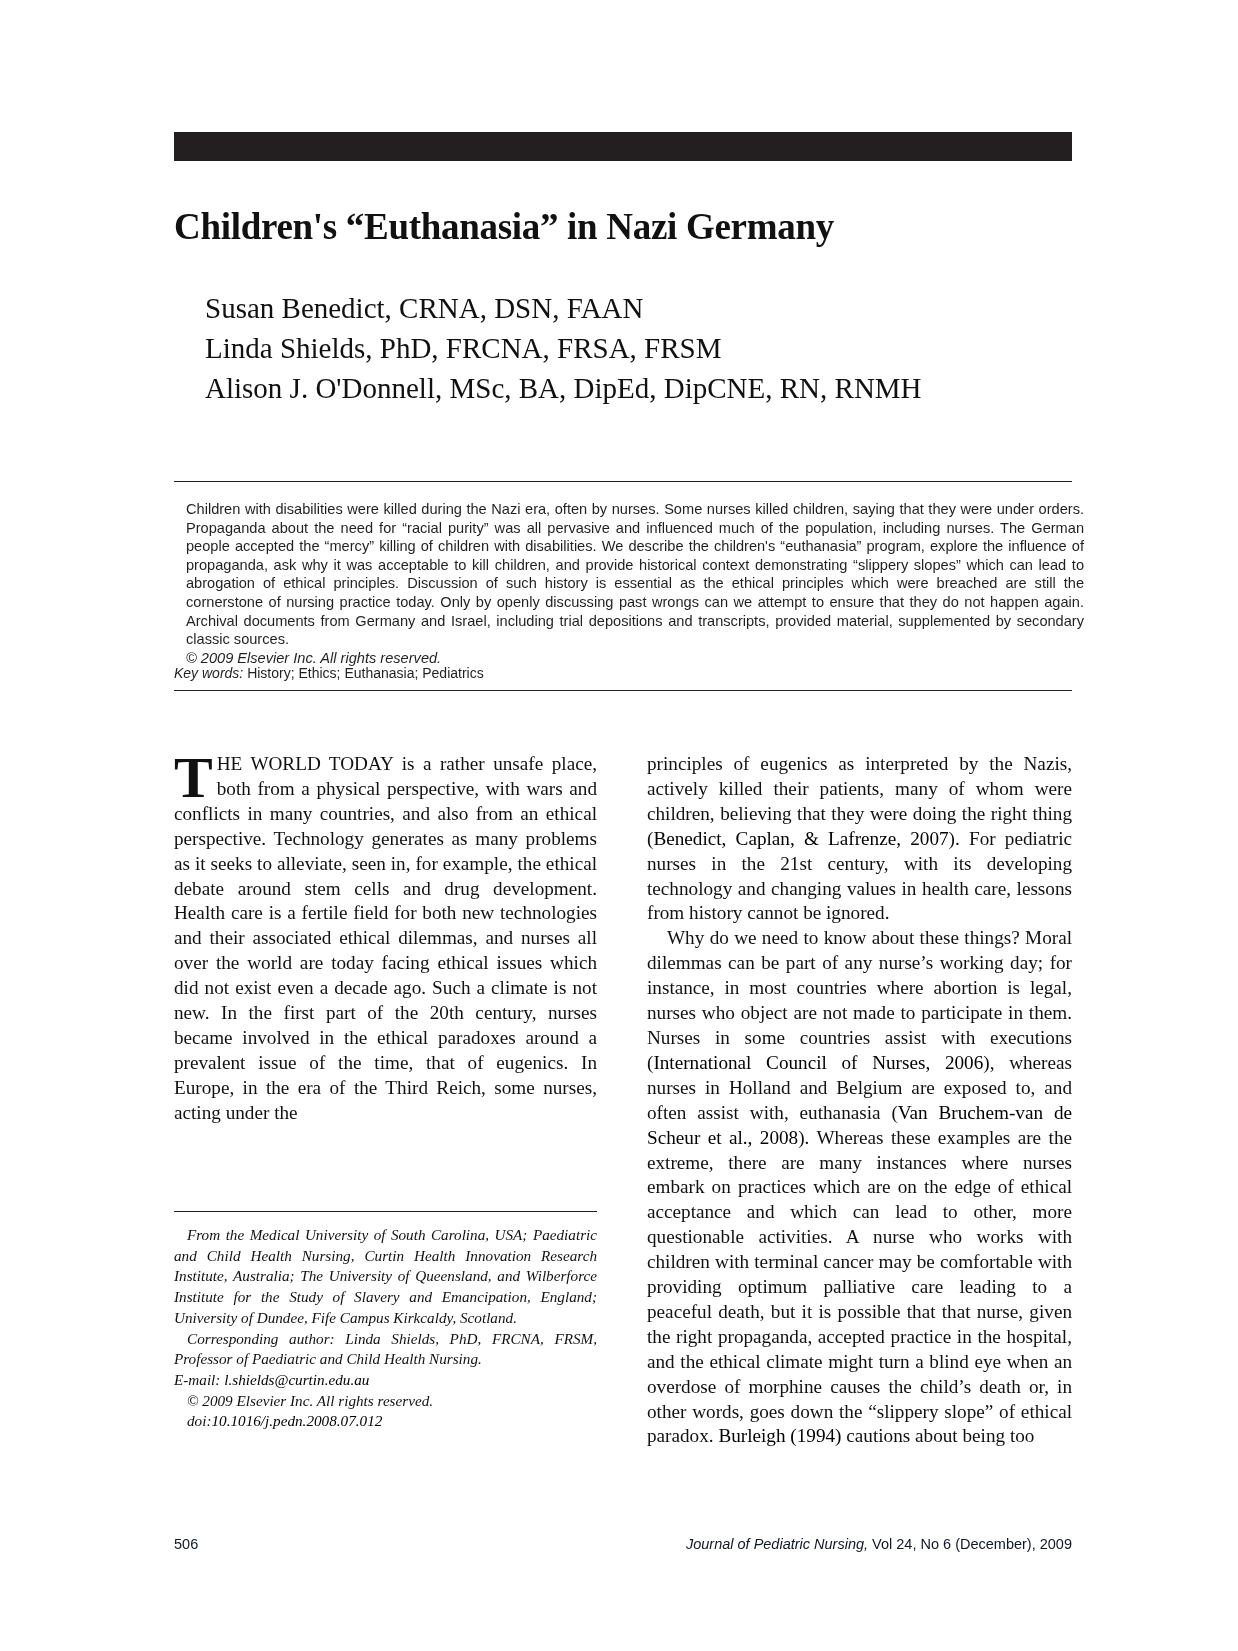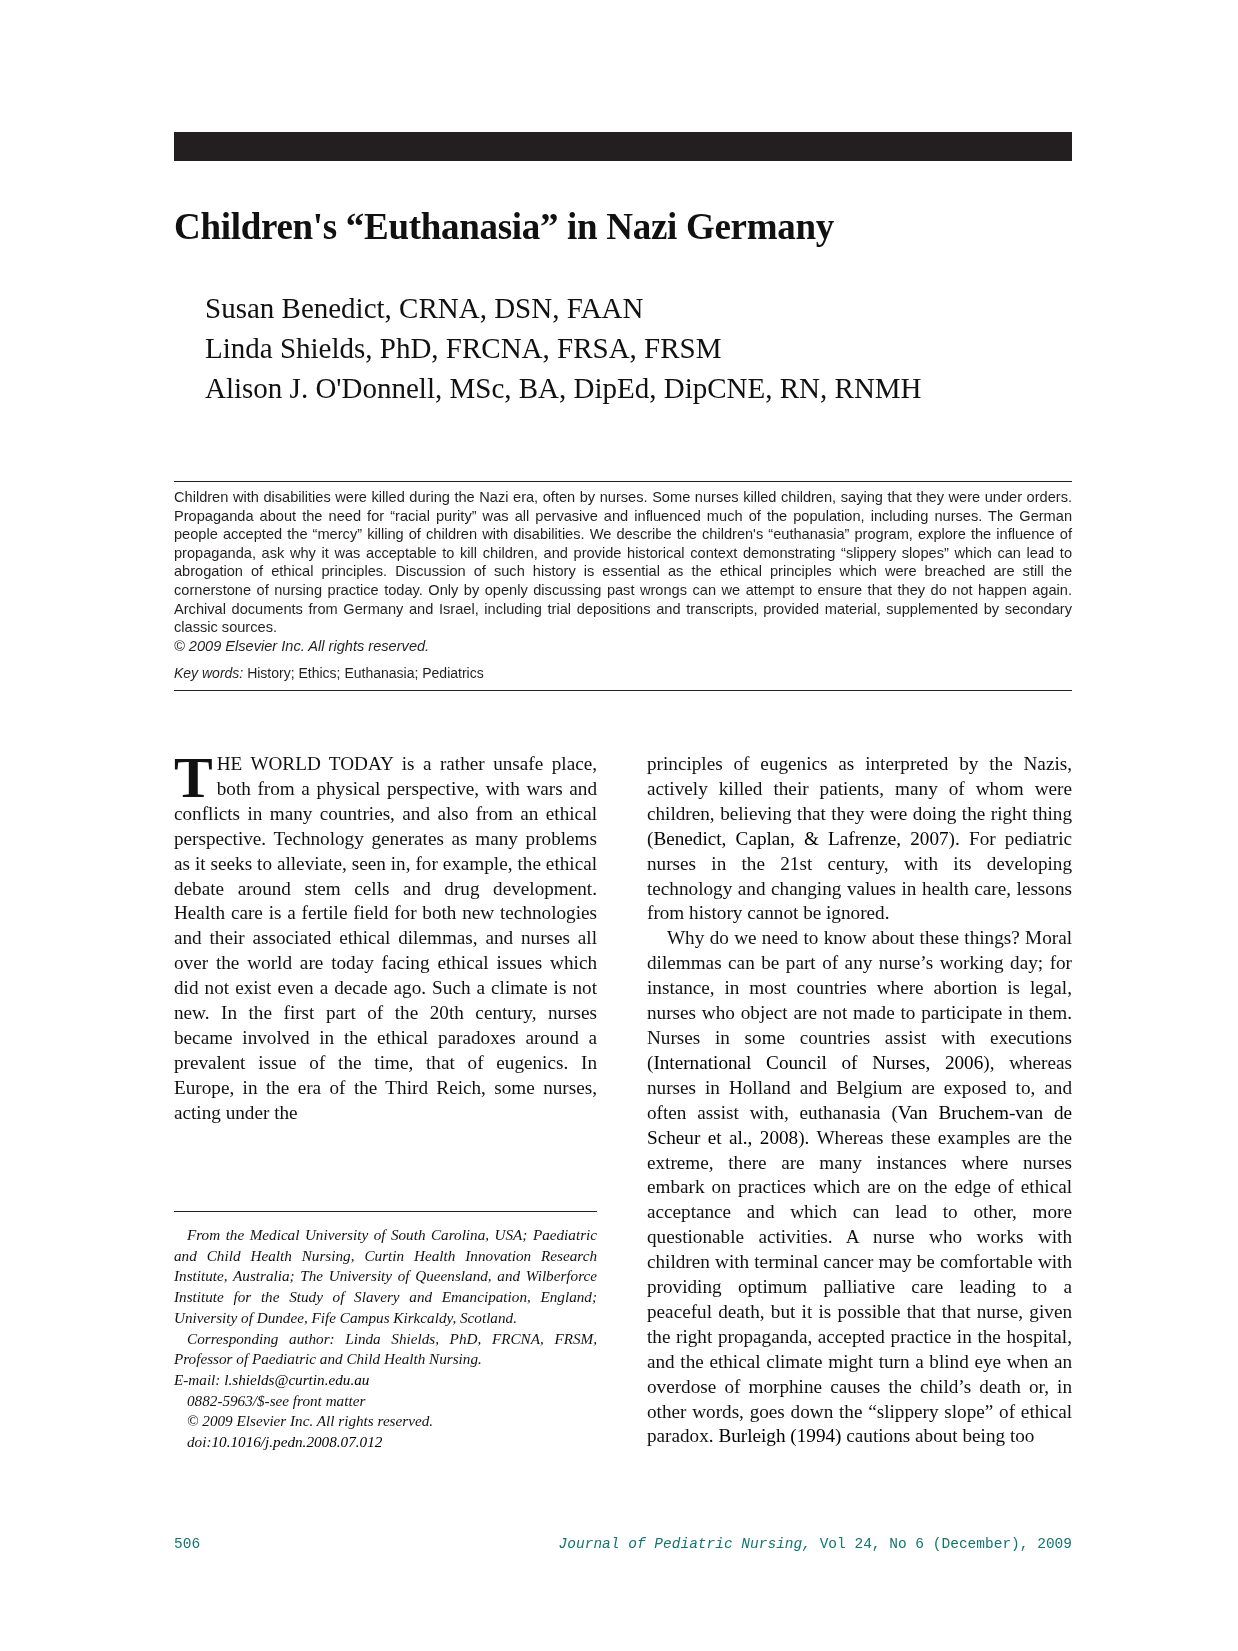--- a/index.html
+++ b/index.html
@@ -2,38 +2,38 @@
 <html><head>
 <meta charset="utf-8">
 <style>
   html, body { margin: 0; padding: 0; background: #ffffff; }
   body { width: 1238px; height: 1651px; position: relative; overflow: hidden; color: #111; }
   .topbar { position: absolute; left: 174px; top: 132px; width: 898px; height: 29px; background: #231f20; }
   .title { position: absolute; left: 174px; top: 205px; font-family: "Liberation Serif", serif; font-weight: bold; font-size: 37px; letter-spacing: -0.3px; margin: 0; white-space: nowrap; text-align: center; }
   .authors { position: absolute; left: 174px; top: 288px; font-family: "Liberation Serif", serif; font-size: 29px; line-height: 40px; margin: 0; }
   .authors div { white-space: nowrap; margin-left: 31px; }
   .rule { position: absolute; left: 174px; width: 898px; height: 0; border-top: 1.5px solid #231f20; }
-  .abstract { position: absolute; left: 174px; top: 488px; width: 898px; font-family: "Liberation Sans", sans-serif; font-size: 14.6px; line-height: 18.6px; text-align: justify; color: #231f20; margin: 0; }
+  .abstract { position: absolute; left: 174px; top: 488px; width: 898px; font-family: "Liberation Sans", sans-serif; font-size: 14.6px; line-height: 18.6px; text-align: justify; color: #231f20; margin: 12px; }
   .abstract .copy { font-style: italic; display: block; text-align: left; }
   .keywords { position: absolute; left: 174px; top: 665px; font-family: "Liberation Sans", sans-serif; font-size: 14px; color: #231f20; white-space: nowrap; }
   .keywords .label { font-style: italic; }
   .col { position: absolute; font-family: "Liberation Serif", serif; font-size: 19.2px; line-height: 24.9px; text-align: justify; color: #111; }
   .col p { margin: 0; }
   .col-left { left: 174px; top: 752px; width: 423px; }
   .col-right { left: 647px; top: 752px; width: 425px; }
   .indent { text-indent: 20px; }
   .dropcap { float: left; font-size: 58px; line-height: 46px; font-weight: bold; margin: 3px 4px -4px 0; }
   .link { color: #000000; cursor: pointer; }
   .fn-rule { position: absolute; left: 174px; top: 1211px; width: 423px; border-top: 1px solid #231f20; }
   .footnote { position: absolute; left: 174px; top: 1225px; width: 423px; font-family: "Liberation Serif", serif; font-style: italic; font-size: 15.2px; line-height: 20.7px; text-align: justify; color: #111; }
   .footnote p { margin: 0; }
   .footnote .ind { text-indent: 13px; }
   .footnote .left { text-align: left; }
   .footnote .meta { padding-left: 13px; text-align: left; }
-  .footer { position: absolute; top: 1536px; font-family: Liberation Mono, monospace; font-size: 14.5px; color: #0f766e; white-space: nowrap; }
+  .footer { position: absolute; top: 1536px; font-family: Liberation Sans, sans-serif; font-size: 14.5px; color: #0f172a; white-space: nowrap; }
   .footer-left { left: 174px; }
   .footer-right { right: 166px; font-style: italic; }
   .footer-right .plain { font-style: normal; }
 </style>
 </head>
 <body>
 
 <div class="topbar"></div>
 
 <h1 class="title">Children's “Euthanasia” in Nazi Germany</h1>
@@ -65,21 +65,20 @@
   <p><span>principles of eugenics as interpreted by the Nazis, actively killed their patients, many of whom were children, believing that they were doing the right thing (</span><span class="link">Benedict, Caplan, &amp; Lafrenze, 2007</span><span>). For pediatric nurses in the 21st century, with its developing technology and changing values in health care, lessons from history cannot be ignored.</span></p>
   <p class="indent"><span>Why do we need to know about these things? Moral dilemmas can be part of any nurse’s working day; for instance, in most countries where abortion is legal, nurses who object are not made to participate in them. Nurses in some countries assist with executions (</span><span class="link">International Council of Nurses, 2006</span><span>), whereas nurses in Holland and Belgium are exposed to, and often assist with, euthanasia (</span><span class="link">Van Bruchem-van de Scheur et al., 2008</span><span>). Whereas these examples are the extreme, there are many instances where nurses embark on practices which are on the edge of ethical acceptance and which can lead to other, more questionable activities. A nurse who works with children with terminal cancer may be comfortable with providing optimum palliative care leading to a peaceful death, but it is possible that that nurse, given the right propaganda, accepted practice in the hospital, and the ethical climate might turn a blind eye when an overdose of morphine causes the child’s death or, in other words, goes down the “slippery slope” of ethical paradox. </span><span class="link">Burleigh (1994)</span><span> cautions about being too</span></p>
 </div>
 
 <div class="fn-rule"></div>
 
 <div class="footnote">
   <p class="ind">From the Medical University of South Carolina, USA; Paediatric and Child Health Nursing, Curtin Health Innovation Research Institute, Australia; The University of Queensland, and Wilberforce Institute for the Study of Slavery and Emancipation, England; University of Dundee, Fife Campus Kirkcaldy, Scotland.</p>
   <p class="ind">Corresponding author: Linda Shields, PhD, FRCNA, FRSM, Professor of Paediatric and Child Health Nursing.</p>
   <p class="left"><span>E-mail: </span><span class="link">l.shields@curtin.edu.au</span></p>
-  <p class="meta">0882-5963/$-see front matter</p>
   <p class="meta">© 2009 Elsevier Inc. All rights reserved.</p>
   <p class="meta"><span>doi:</span><span class="link">10.1016/j.pedn.2008.07.012</span></p>
 </div>
 
 <div class="footer footer-left">506</div>
 <div class="footer footer-right">
   <span>Journal of Pediatric Nursing,</span><span class="plain"> Vol 24, No 6  (December), 2009</span>
 </div>
 
 </body></html>

